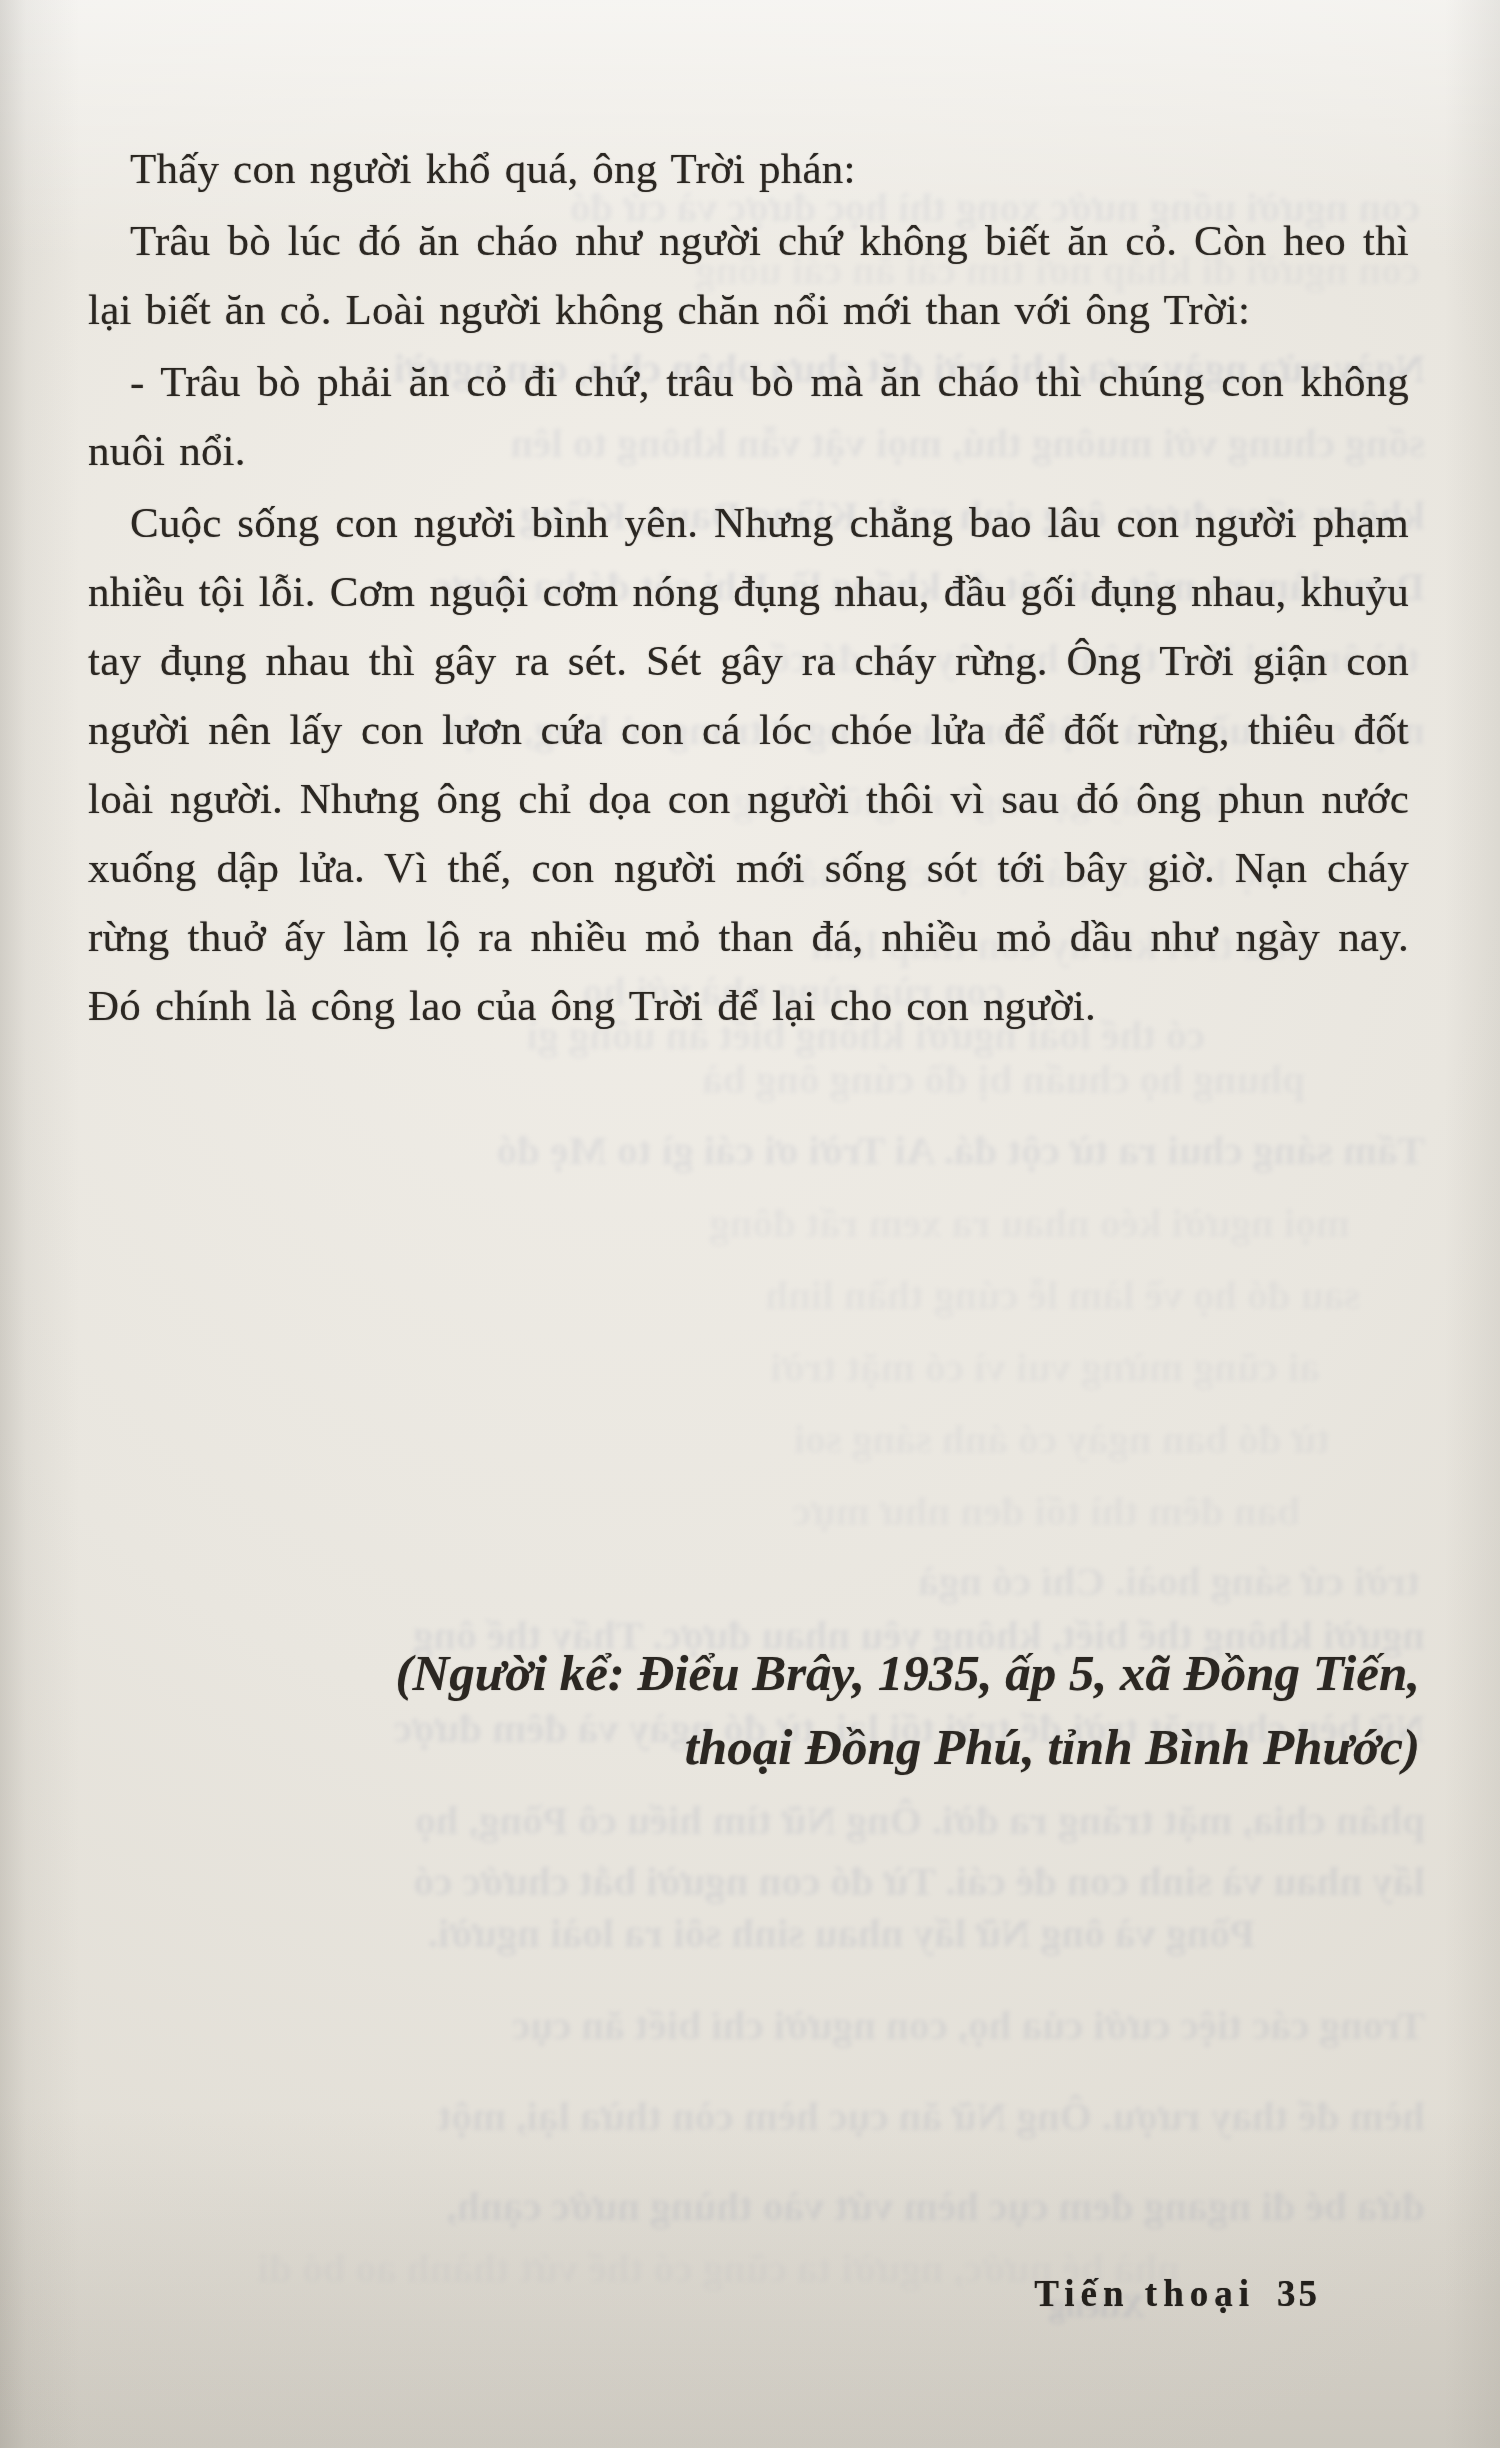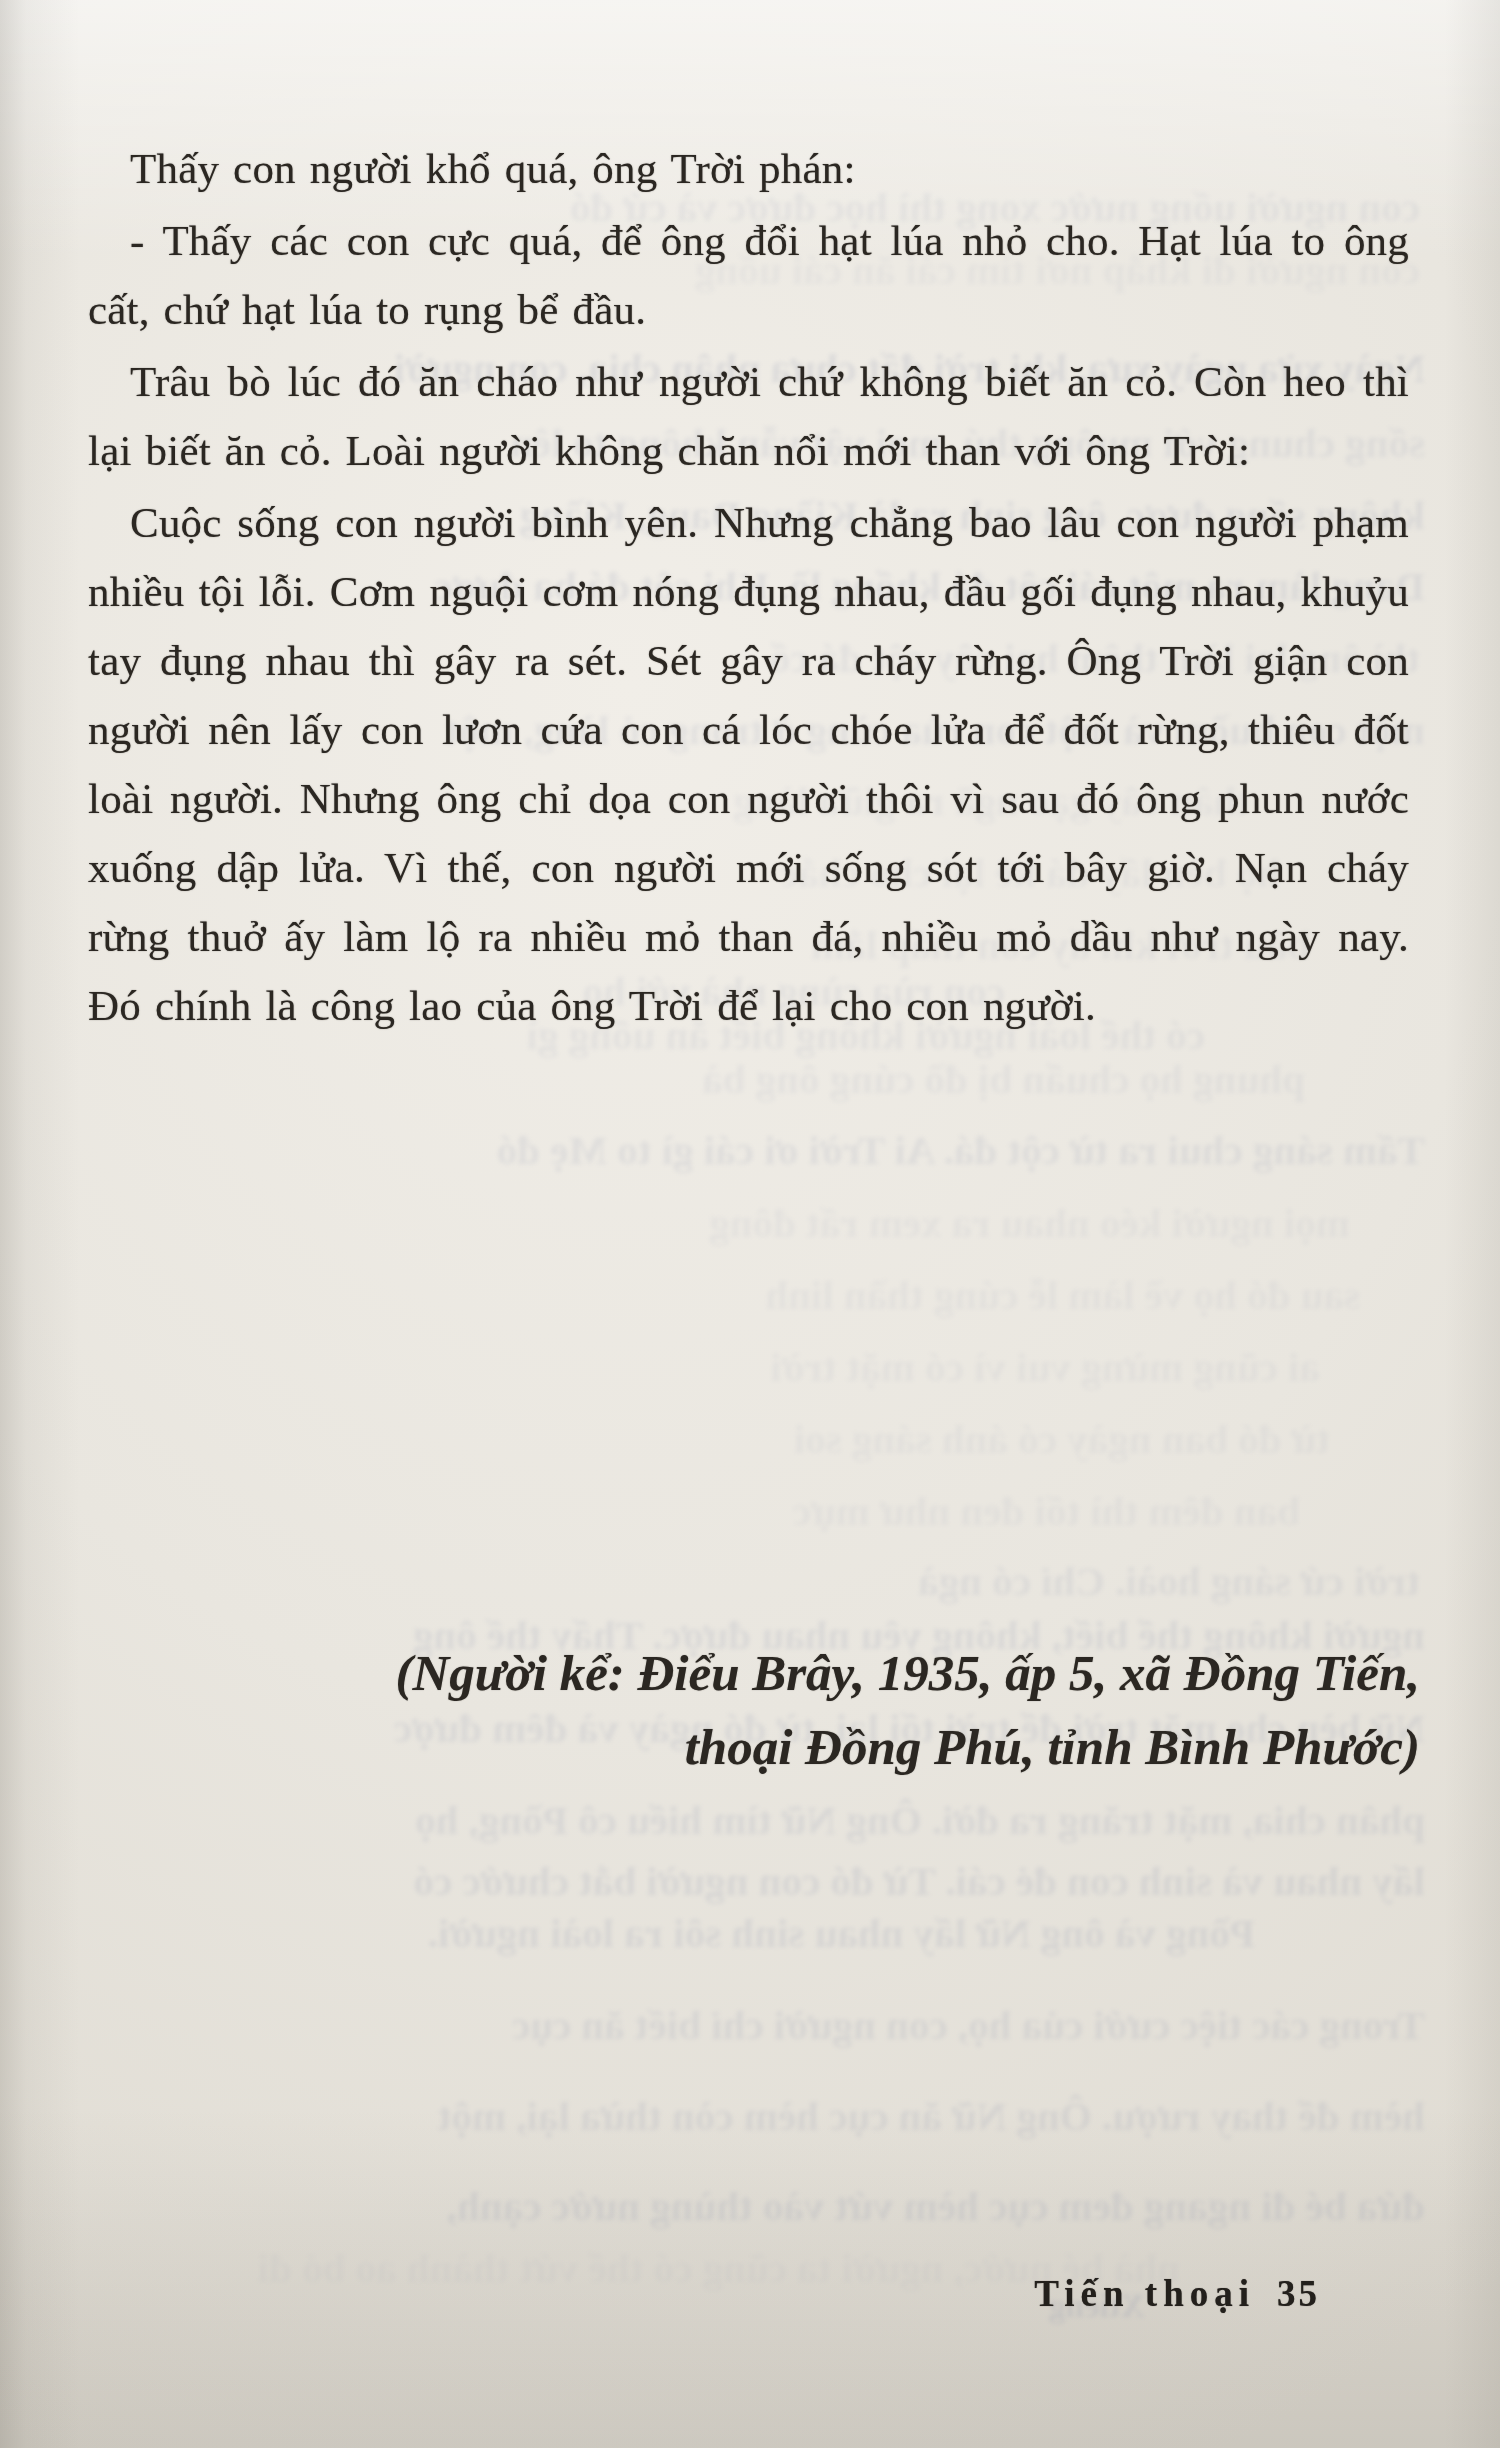--- a/index.html
+++ b/index.html
@@ -100,22 +100,22 @@
       <div class="bleed" style="top: 1910px; left: 105px; width: 1150px; opacity: 0.15;">Pồng và ông Nữ lấy nhau sinh sôi ra loài người.</div>
       <div class="bleed" style="top: 2002px; left: 105px; width: 1320px; opacity: 0.14;">Trong các tiệc cưới của họ, con người chỉ biết ăn cục</div>
       <div class="bleed" style="top: 2093px; left: 105px; width: 1320px; opacity: 0.14;">hèm để thay rượu. Ông Nữ ăn cục hèm còn thừa lại, một</div>
       <div class="bleed" style="top: 2183px; left: 105px; width: 1320px; opacity: 0.15;">đứa bé đi ngang đem cục hèm vứt vào thùng nước cạnh,</div>
       <div class="bleed" style="top: 2245px; left: 180px; width: 1000px; opacity: 0.06;">nhà bé nước, người ta cũng có thể vứt thành ao bỏ đi</div>
       <div class="bleed" style="top: 2283px; left: 985px; width: 160px; opacity: 0.18; font-size: 34px;">Xtiêng</div>
     </div>
 
   <div class="story">
       <p class="para">Thấy con người khổ quá, ông Trời phán:</p>
-      <p class="para">- Thấy các con cực quá, để ông đổi hạt lúa nhỏ cho. Hạt lúa to ông cất, chứ hạt lúa to rụng bể đầu.</p>
       <p class="para">Trâu bò lúc đó ăn cháo như người chứ không biết ăn cỏ. Còn heo thì lại biết ăn cỏ. Loài người không chăn nổi mới than với ông Trời:</p>
+      <p class="para">- Trâu bò phải ăn cỏ đi chứ, trâu bò mà ăn cháo thì chúng con không nuôi nổi.</p>
       <p class="para">Cuộc sống con người bình yên. Nhưng chẳng bao lâu con người phạm nhiều tội lỗi. Cơm nguội cơm nóng đụng nhau, đầu gối đụng nhau, khuỷu tay đụng nhau thì gây ra sét. Sét gây ra cháy rừng. Ông Trời giận con người nên lấy con lươn cứa con cá lóc chóe lửa để đốt rừng, thiêu đốt loài người. Nhưng ông chỉ dọa con người thôi vì sau đó ông phun nước xuống dập lửa. Vì thế, con người mới sống sót tới bây giờ. Nạn cháy rừng thuở ấy làm lộ ra nhiều mỏ than đá, nhiều mỏ dầu như ngày nay. Đó chính là công lao của ông Trời để lại cho con người.</p>
     </div>
 
   <div class="credit">
     <div>(Người kể: Điểu Brây, 1935, ấp 5, xã Đồng Tiến,</div>
     <div>thoại Đồng Phú, tỉnh Bình Phước)</div>
   </div>
 
   <div class="footer">
     <span>Tiến thoại</span><span class="pagenum">35</span>

